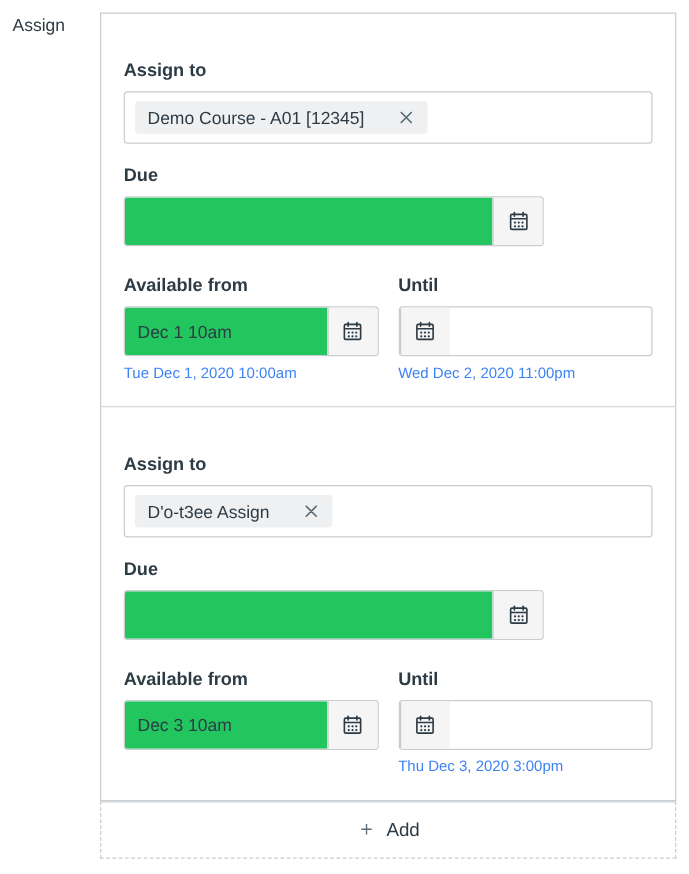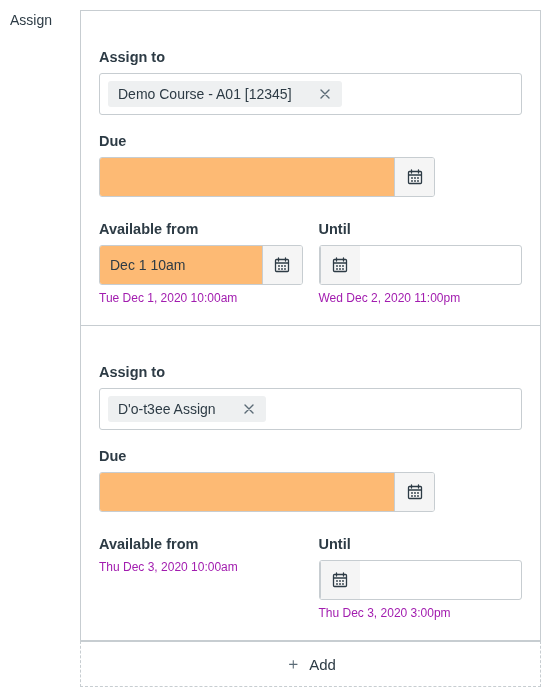--- a/index.html
+++ b/index.html
@@ -85,35 +85,35 @@
   }
   .input-date input {
     border: none;
     outline: none;
     padding: 0 10px;
     font-size: 14px;
     font-family: inherit;
     flex: 1;
     min-width: 0;
     color: #2d3b45;
-    background: #fdba74;
+    background: #22c55e;
   }
   .input-date .cal-btn {
     width: 40px;
     border-left: 1px solid #c7cdd1;
     background: #f5f5f5;
     display: flex;
     align-items: center;
     justify-content: center;
     cursor: pointer;
   }
   .cal-btn svg { width: 16px; height: 16px; }
   .hint {
     font-size: 12px;
-    color: #a21caf;
+    color: #3b82f6;
     margin-top: 6px;
     min-height: 14px;
   }
   .add-row {
     border: 1px dashed #c7cdd1;
     border-top: 1px solid #c7cdd1;
     height: 46px;
     display: flex;
     align-items: center;
     justify-content: center;
@@ -233,21 +233,28 @@
           <svg viewBox="0 0 16 16">
               <use href="#ic-cal"></use>
             </svg>
         </div>
       </div>
       <div class="hint"></div>
 
       <div class="row2">
         <div class="col">
           <div class="field-label" style="margin-top:4px">Available from</div>
-          <div class="hint">Thu Dec 3, 2020 10:00am</div>
+          <div class="input-date">
+            <input value="Dec 3 10am" style="">
+            <div class="cal-btn">
+              <svg viewBox="0 0 16 16">
+                  <use href="#ic-cal"></use>
+                </svg>
+            </div>
+          </div>
         </div>
         <div class="col">
           <div class="field-label" style="margin-top:4px">Until</div>
           <div class="input-date">
             <div class="cal-btn">
               <svg viewBox="0 0 16 16">
                   <use href="#ic-cal"></use>
                 </svg>
             </div>
           </div>

